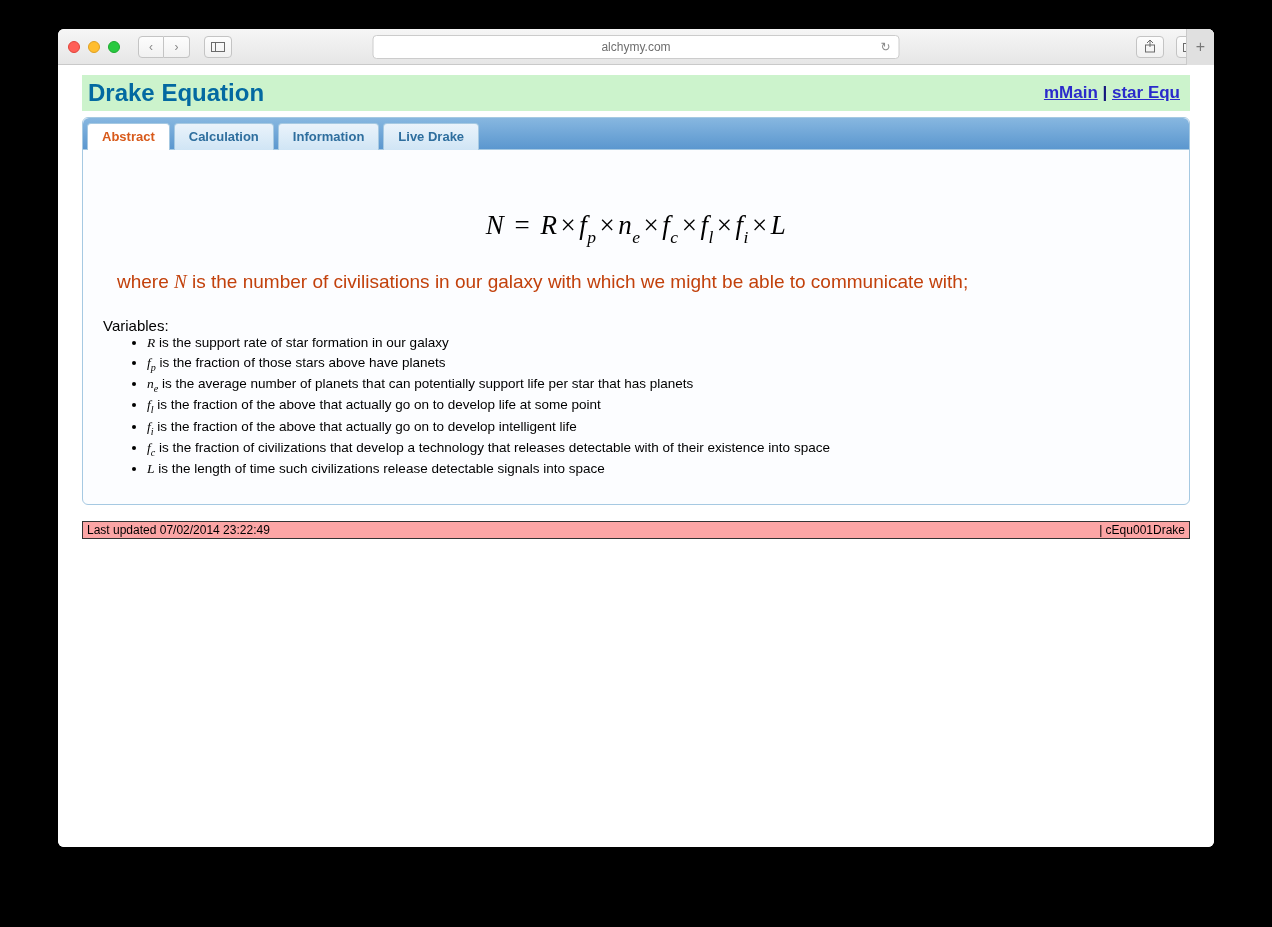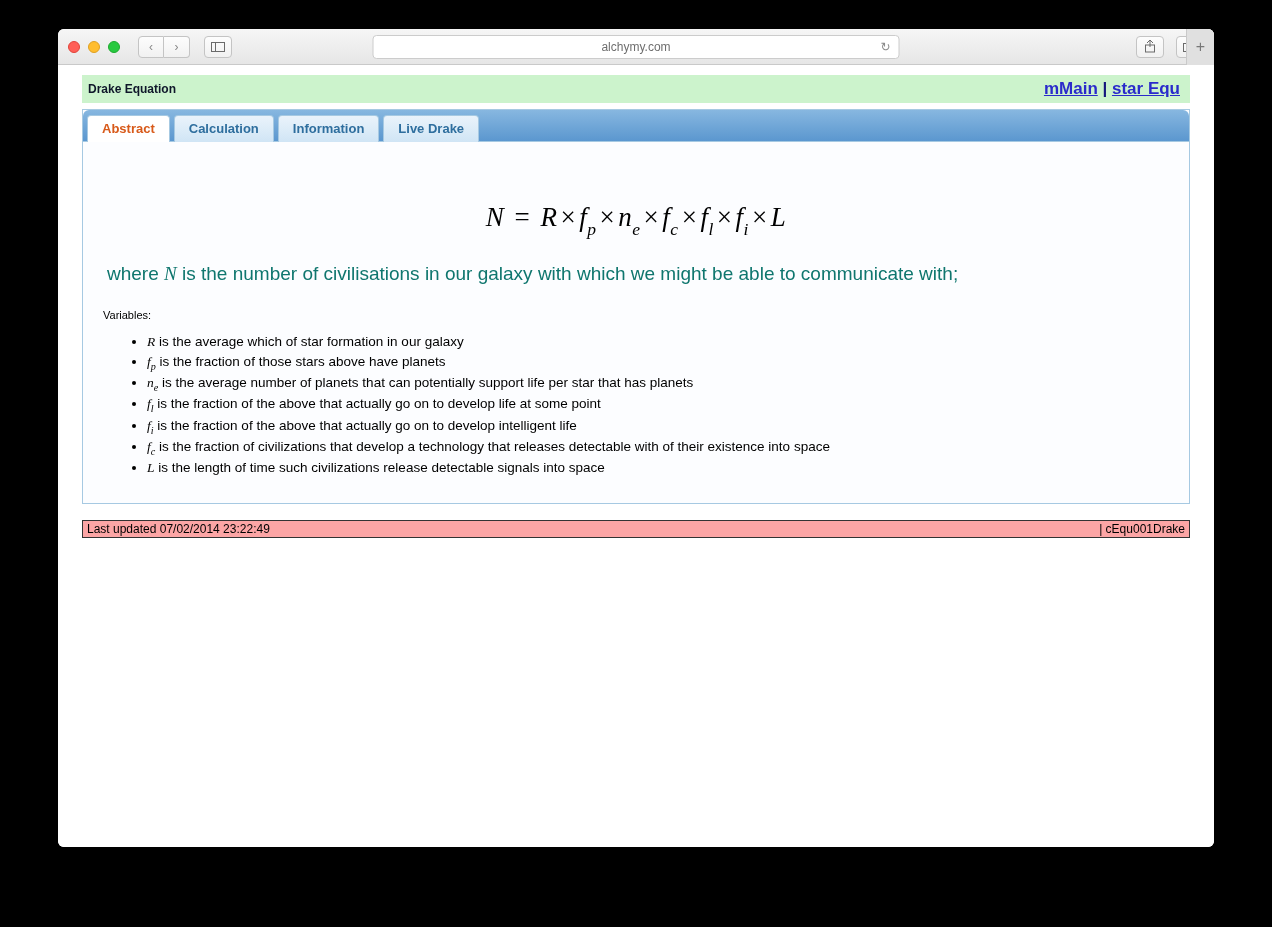--- a/index.html
+++ b/index.html
@@ -96,41 +96,41 @@
   }
   .headerbar {
     background: #ccf3cc;
     display: flex;
     align-items: center;
     justify-content: space-between;
     padding: 4px 10px 4px 6px;
     margin-bottom: 6px;
   }
   .headerbar .title {
-    color: #0f172a;
+    color: #0369a1;
     font-weight: bold;
-    font-size: 12px;
+    font-size: 24px;
     font-family: Verdana, Arial, sans-serif;
   }
   .headerbar .links {
     font-size: 17px;
     font-weight: bold;
     color: #16167d;
     font-family: Verdana, Arial, sans-serif;
   }
   .headerbar .links a {
     color: #2a2acb;
     text-decoration: underline;
     cursor: pointer;
     text-align: center;
   }
   .headerbar .links .sep { color: #16167d; }
   .tabpanel {
     border: 1px solid #a6c9e2;
-    border-radius: 0;
+    border-radius: 6px;
     background: #fcfdff;
   }
   .tabstrip {
     background: linear-gradient(#87b7e0, #5b97cf);
     border-top-left-radius: 6px;
     border-top-right-radius: 6px;
     padding: 4px 4px 0 4px;
     display: flex;
     gap: 4px;
     border-bottom: 1px solid #a6c9e2;
@@ -162,28 +162,28 @@
     font-size: 27px;
     font-style: italic;
     margin: 40px 0 26px 0;
     color: #000;
     letter-spacing: 0.5px;
   }
   .equation .op { font-style: normal; padding: 0 3px; }
   .equation sub { font-size: 0.65em; font-style: italic; position: relative; top: 3px; }
   .desc {
     font-size: 19px;
-    color: #0f766e;
-    margin: 10px 0 24px 4px;
+    color: #c2410c;
+    margin: 10px 0 24px 14px;
     font-family: "Lucida Grande", Verdana, Arial, sans-serif;
   }
   .desc .var { font-style: italic; font-family: Georgia, serif; }
   .varshead {
-    font-size: 11px;
-    margin-bottom: 12px;
+    font-size: 15px;
+    margin-bottom: 0;
     font-family: "Lucida Grande", Verdana, Arial, sans-serif;
   }
   ul.vars {
     list-style: disc;
     padding-left: 44px;
     font-size: 13.5px;
     line-height: 1.35;
     font-family: "Lucida Grande", Verdana, Arial, sans-serif;
   }
   ul.vars li { margin-bottom: 1px; }
@@ -273,21 +273,21 @@
             <span id="eq-rhs"><span>R</span><span class="op">×</span><span>f<sub>p</sub></span><span class="op">×</span><span>n<sub>e</sub></span><span class="op">×</span><span>f<sub>c</sub></span><span class="op">×</span><span>f<sub>l</sub></span><span class="op">×</span><span>f<sub>i</sub></span><span class="op">×</span><span>L</span></span>
           </div>
 
           <p class="desc">
             <span>where </span><span class="var">N</span><span> is the number of civilisations in our galaxy with which we might be able to communicate with;</span>
           </p>
 
           <p class="varshead">Variables:</p>
 
           <ul class="vars" id="vars-list">
-              <li><span class="sym">R</span><span> is the average which of star formation in our galaxy</span></li>
+              <li><span class="sym">R</span><span> is the support rate of star formation in our galaxy</span></li>
               <li><span class="sym">f<sub>p</sub></span><span> is the fraction of those stars above have planets</span></li>
               <li><span class="sym">n<sub>e</sub></span><span> is the average number of planets that can potentially support life per star that has planets</span></li>
               <li><span class="sym">f<sub>l</sub></span><span> is the fraction of the above that actually go on to develop life at some point</span></li>
               <li><span class="sym">f<sub>i</sub></span><span> is the fraction of the above that actually go on to develop intelligent life</span></li>
               <li><span class="sym">f<sub>c</sub></span><span> is the fraction of civilizations that develop a technology that releases detectable with of their existence into space</span></li>
               <li><span class="sym">L</span><span> is the length of time such civilizations release detectable signals into space</span></li>
             </ul>
 
         </div>
       </div>

